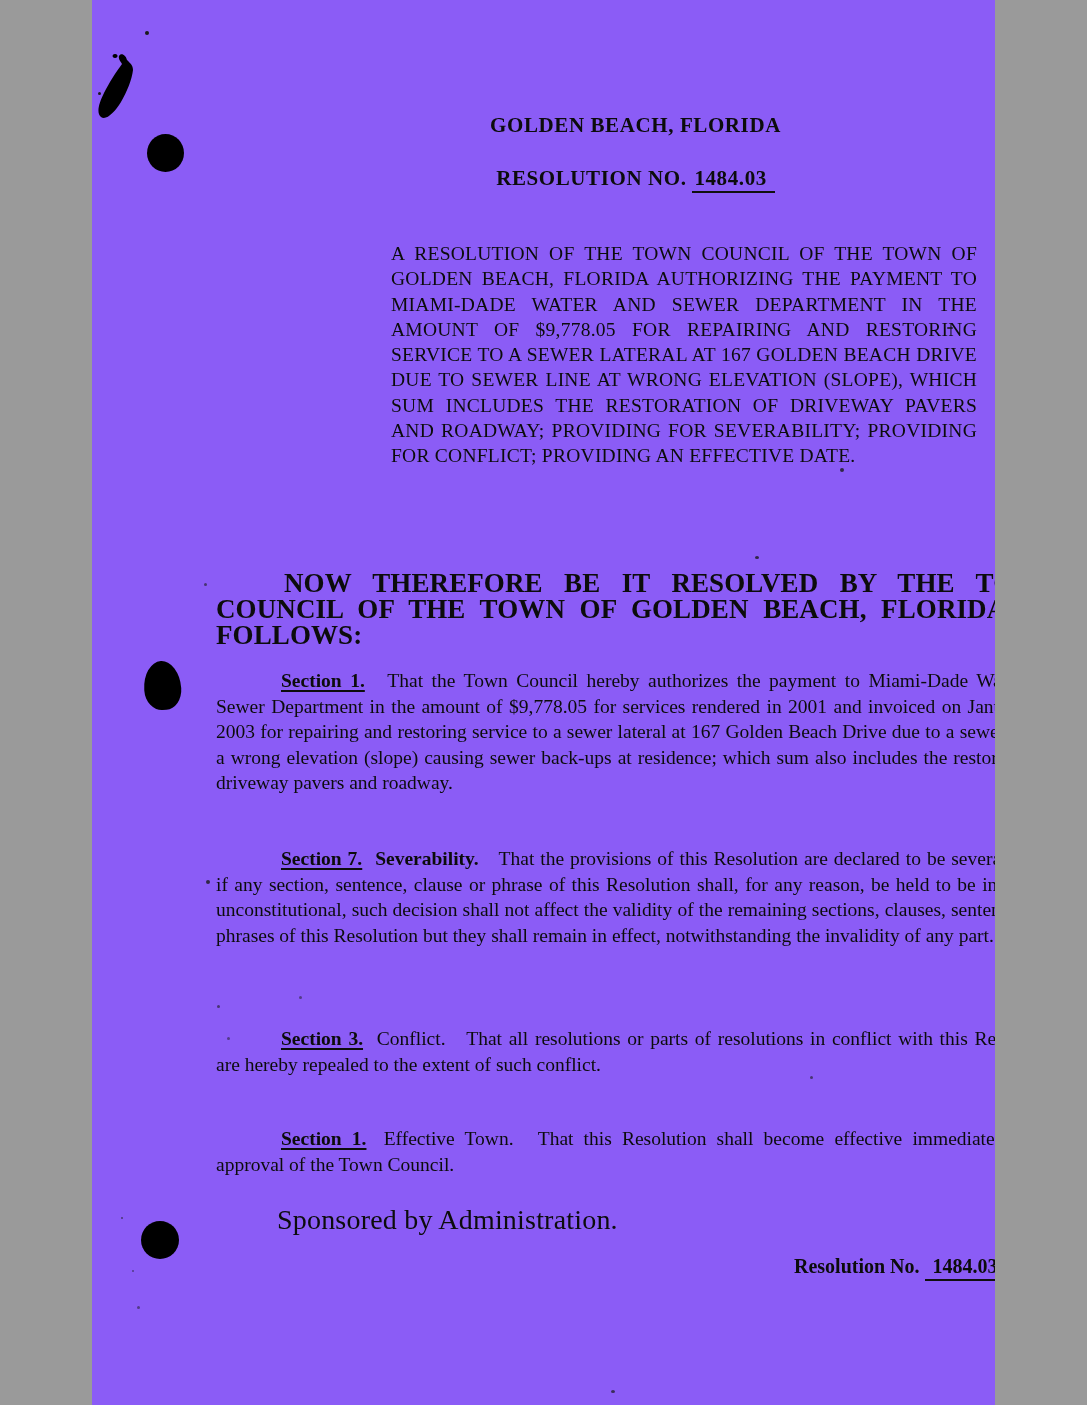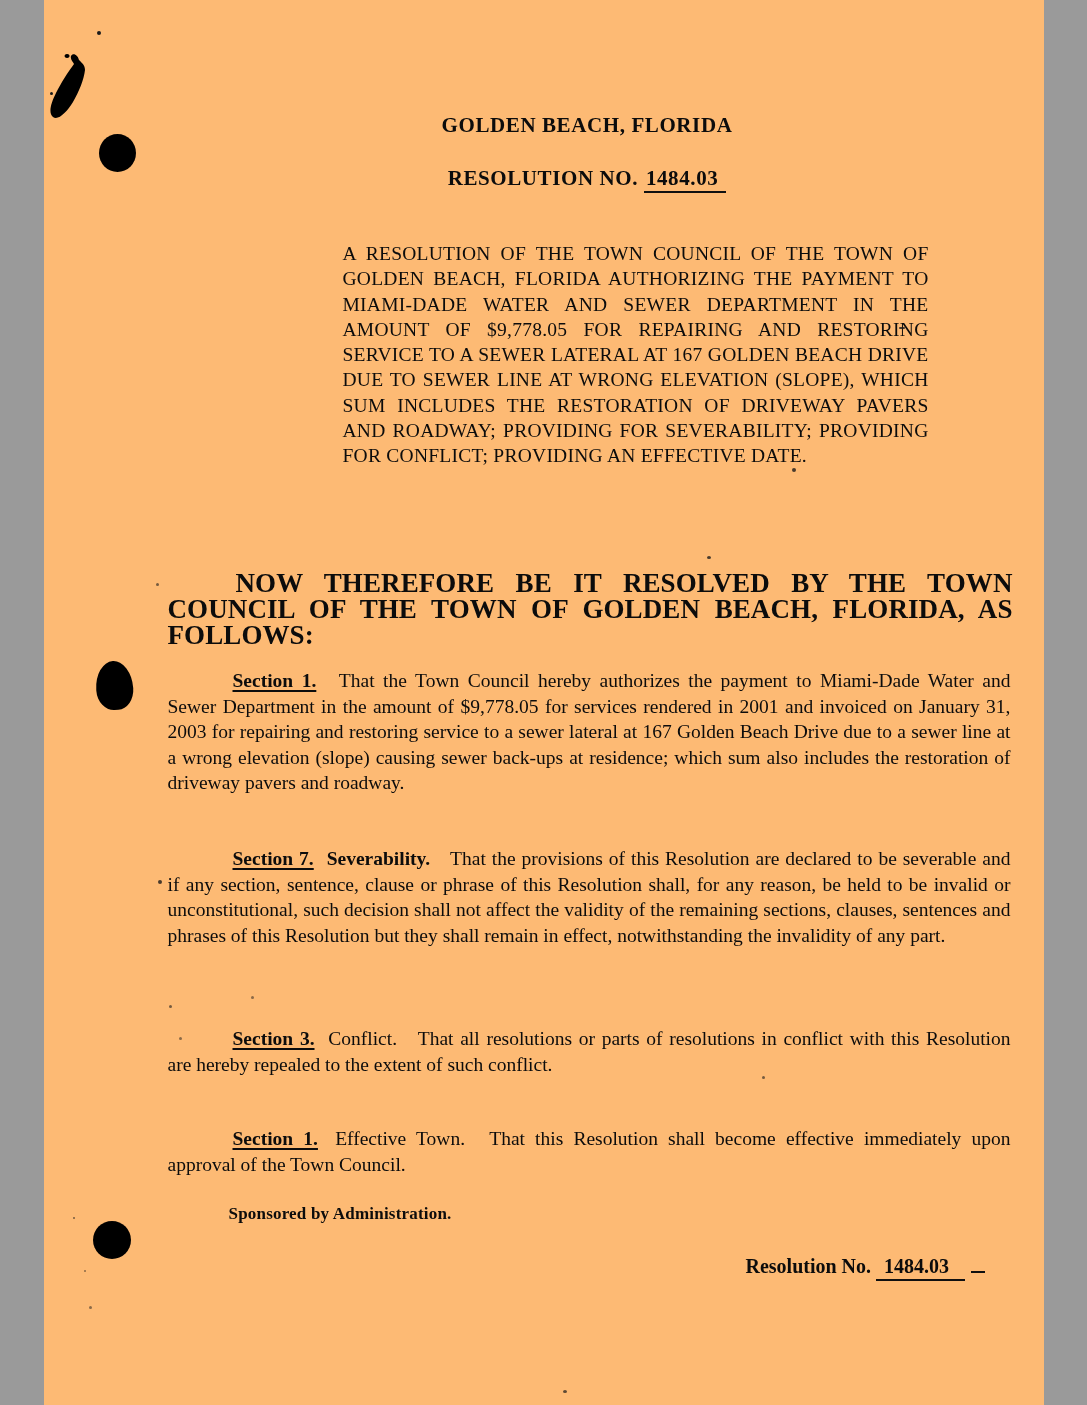--- a/index.html
+++ b/index.html
@@ -1,20 +1,20 @@
 <!DOCTYPE html>
 <html><head>
 <meta charset="utf-8">
 <style>
   html,body{margin:0;padding:0;background:#9a9a9a;}
   .page{
     position:relative;
-    width:1000px;height:1405px;
+    width:903px;height:1405px;
     margin:0 auto;
-    background:#fdba74;
+    background:#8b5cf6;
     font-family:"Liberation Serif","DejaVu Serif",serif;
     color:#0c0c0c;
     overflow:hidden;
     -webkit-font-smoothing:antialiased;
   }
   .doc-title{
     position:absolute;left:0;top:113px;width:1087px;
     text-align:center;font-weight:bold;font-size:21px;letter-spacing:.6px;
   }
   .doc-subtitle{
@@ -43,21 +43,21 @@
   .sec1{top:668px;}
   .sec2{top:846px;}
   .sec3{top:1026px;}
   .sec4{top:1126px;}
   .sec-label{font-weight:bold;text-decoration:underline;text-underline-offset:3px;text-decoration-thickness:2px;}
   .sec-sub{text-underline-offset:3px;text-decoration-thickness:2px;margin-left:7px;}
   .sec-sub.bold{font-weight:bold;}
   .sec-text{margin-left:14px;}
   .sponsor{
     position:absolute;left:185px;top:1204px;
-    font-size:17px;font-weight:bold;letter-spacing:.2px;
+    font-size:28px;font-weight:normal;letter-spacing:.2px;
   }
   .footer-res{
     position:absolute;left:702px;top:1255px;
     font-size:20px;font-weight:bold;white-space:nowrap;
   }
   .footer-num{
     border-bottom:2px solid #101010;
     padding:0 16px 2px 8px;
   }
   .footer-tail{

